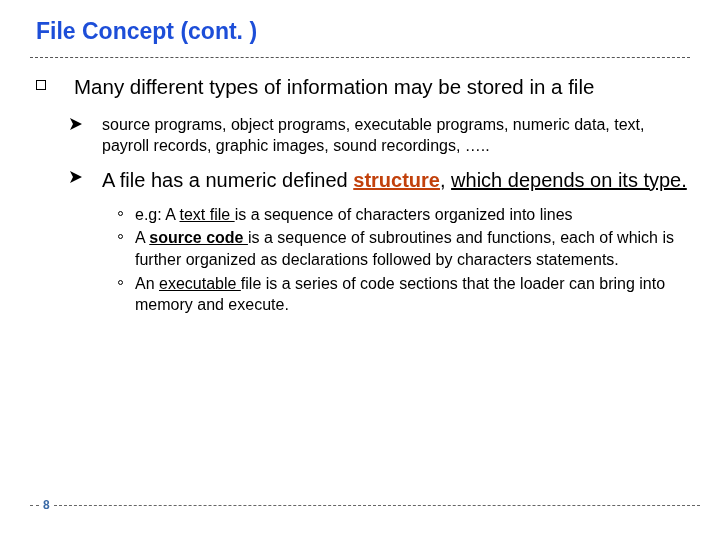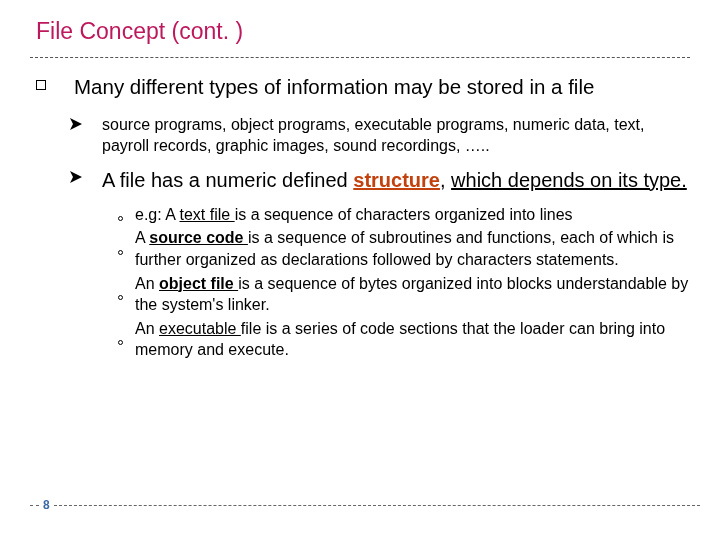--- a/index.html
+++ b/index.html
@@ -7,22 +7,22 @@
     width: 720px;
     height: 540px;
     background: #ffffff;
     font-family: Arial, Helvetica, sans-serif;
     color: #000;
     position: relative;
     overflow: hidden;
   }
   .title {
     font-size: 23px;
-    font-weight: normal;
-    color: #be185d;
+    font-weight: bold;
+    color: #1d4ed8;
     padding: 18px 0 12px 36px;
   }
   .dashed-rule {
     border: none;
     border-top: 1px dashed #555;
     margin: 0 30px 0 30px;
   }
   .content {
     padding: 16px 24px 0 36px;
   }
@@ -62,21 +62,21 @@
     line-height: 1.35;
   }
   .small { font-size: 16px; }
   .big { font-size: 20px; }
   .circ-list {
     list-style: none;
     margin: 10px 0 0 82px;
   }
   .circ-item {
     display: flex;
-    align-items: center;
+    align-items: flex-start;
     margin-bottom: 2px;
   }
   .circ-icon {
     width: 5px;
     height: 5px;
     border: 1px solid #000;
     border-radius: 50%;
     flex: 0 0 auto;
     margin-top: 7px;
     margin-right: 12px;
@@ -154,26 +154,20 @@
     </li>
     <li class="circ-item">
       <span class="circ-icon"></span>
       <span class="circ-text">
         <span>A </span><span class="i b ul">source code </span><span>is a sequence of subroutines and functions, each of which is further organized as declarations followed by characters statements.</span>
       </span>
     </li>
     <li class="circ-item">
       <span class="circ-icon"></span>
       <span class="circ-text">
-        <span>An </span><span class="i b ul">object file </span><span>is a sequence of bytes organized into blocks understandable by the system's linker.</span>
-      </span>
-    </li>
-    <li class="circ-item">
-      <span class="circ-icon"></span>
-      <span class="circ-text">
         <span> An </span><span class="i ul">executable </span><span>file is a series of code sections that the loader can bring into memory and execute.</span>
       </span>
     </li>
   </ul>
 
 </div>
 
 <div class="footer">
   <div class="side-rule"></div>
   <span class="page-num">8</span>

